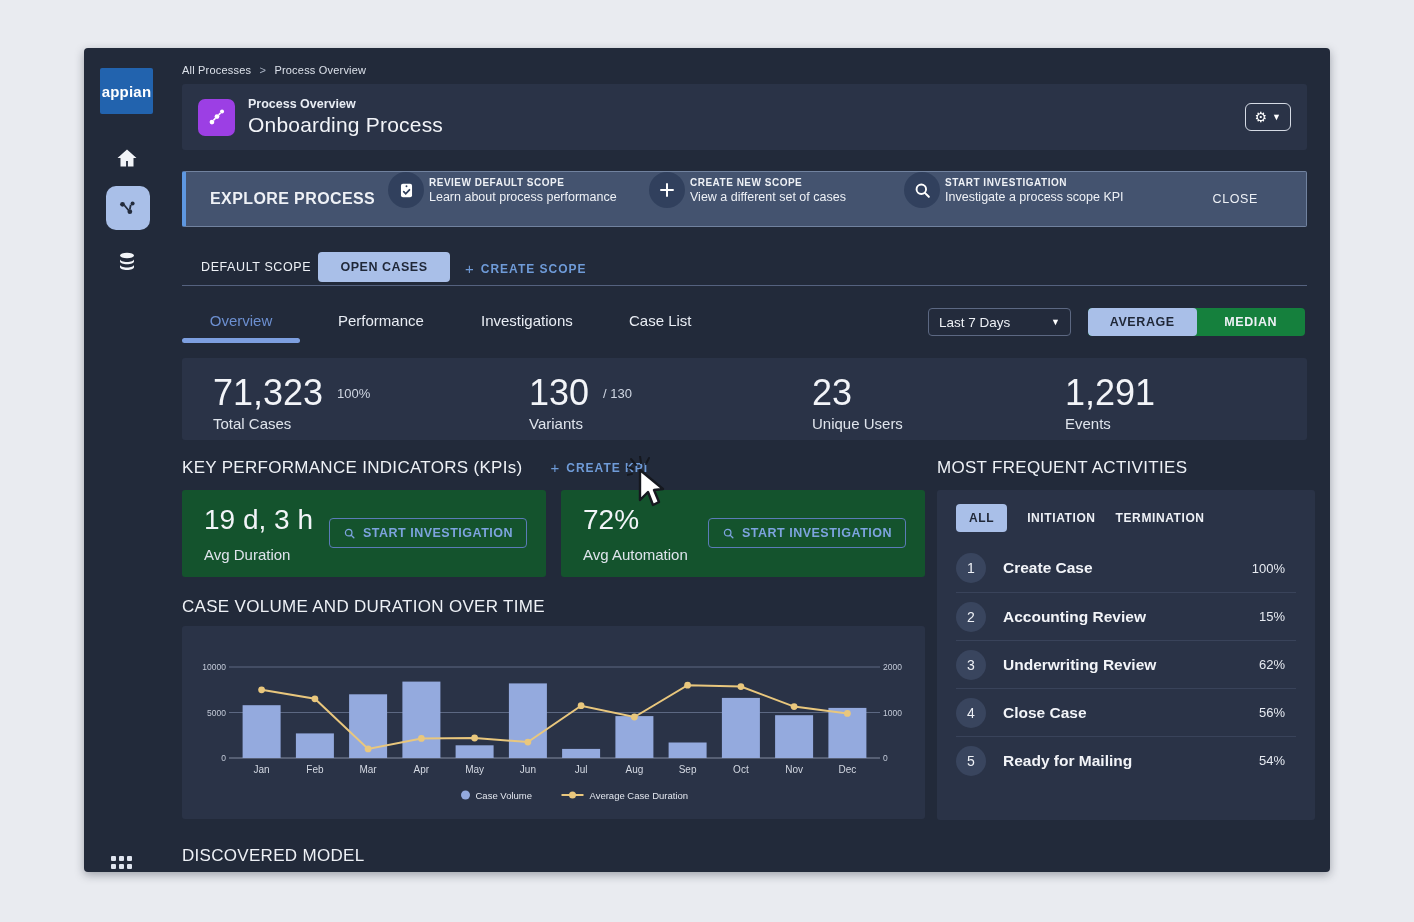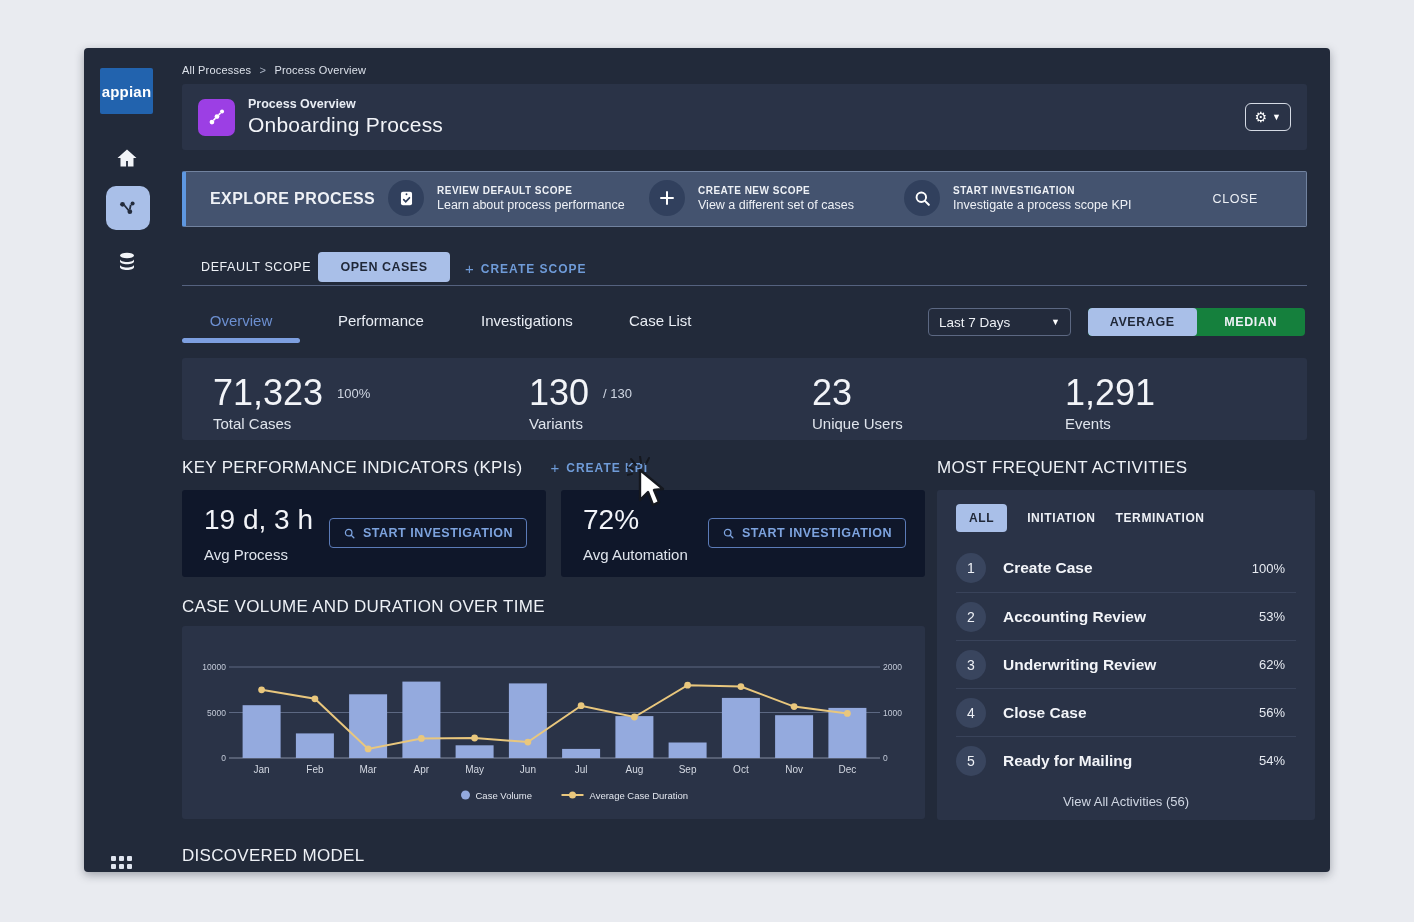--- a/index.html
+++ b/index.html
@@ -37,21 +37,21 @@
               align-items:center; justify-content:center; margin-right:13px; color:#fff; }
   .hdr-eyebrow { font-size:12.5px; font-weight:bold; color:#e9edf4; }
   .hdr-title { font-size:21px; color:#f2f4f8; margin-top:2px; letter-spacing:.2px; }
   .gear-btn { margin-left:auto; border:1px solid #d4dae4; border-radius:6px; height:28px; padding:0 9px;
               display:flex; align-items:center; gap:5px; color:#fff; font-size:14px; cursor:pointer; }
   .gear-btn .caret { font-size:9px; }
   
   .banner { position:absolute; left:98px; top:123px; width:1125px; height:56px; background:#44536f;
             border:1px solid #76890,; border:1px solid #71829f; border-left:4px solid #5e97e0; border-radius:2px; }
   .banner-title { position:absolute; left:24px; top:18px; font-size:16px; font-weight:bold; letter-spacing:.4px; }
-  .bitem { position:absolute; top:8px; display:flex; align-items:center; gap:13px;justify-content:space-between; }
+  .bitem { position:absolute; top:0; display:flex; align-items:center; gap:5px;justify-content:space-between; }
   .bitem .circ { width:36px; height:36px; border-radius:50%; background:#31405d; display:flex;
                  align-items:center; justify-content:center; color:#fff; }
   .bitem .t1 { font-size:10px; font-weight:bold; letter-spacing:.5px; }
   .bitem .t2 { font-size:12.5px; color:#eef1f6; margin-top:2px; }
   .banner-close { position:absolute; right:48px; top:20px; font-size:12.5px; letter-spacing:.6px; cursor:pointer; }
   
   .scope-row { position:absolute; left:98px; top:202px; width:1125px; height:36px;
                border-bottom:1px solid #55627f; }
   .scope-default { position:absolute; left:19px; top:10px; font-size:12.5px; letter-spacing:.6px; cursor:pointer; }
   .scope-pill { position:absolute; left:136px; top:2px; width:132px; height:30px; background:#a9bfe8;
@@ -81,21 +81,21 @@
   .stat .line { display:flex; align-items:center; gap:14px; }
   .stat .val { font-size:36px; color:#f2f4f8; }
   .stat .suf { font-size:13px; color:#cfd6e2; }
   .stat .lab { font-size:15px; color:#dfe4ec; margin-top:1px; }
   
   .sec-h { position:absolute; font-size:17px; color:#eef1f6; letter-spacing:.3px; }
   .create-kpi { font-size:12px; font-weight:bold; letter-spacing:1px; color:#6f9bd8; cursor:pointer;
                 display:inline-flex; align-items:center; gap:6px; margin-left:28px; }
   .create-kpi .plus { font-size:15px; font-weight:normal; }
   
-  .kpi-card { position:absolute; top:442px; width:364px; height:87px; background:#0f172a; border-radius:3px; }
+  .kpi-card { position:absolute; top:442px; width:364px; height:87px; background:#14532d; border-radius:3px; }
   .kpi-card .val { position:absolute; left:22px; top:14px; font-size:28px; color:#f2f4f8; }
   .kpi-card .lab { position:absolute; left:22px; top:56px; font-size:15px; color:#dfe4ec; }
   .inv-btn { position:absolute; right:19px; top:28px; height:30px; border:1px solid #5b7bb8; border-radius:4px;
              color:#7da3de; font-size:12.5px; font-weight:bold; letter-spacing:.5px; display:flex;
              align-items:center; gap:7px; padding:0 13px; cursor:pointer; background:transparent; }
   
   .act-panel { position:absolute; left:853px; top:442px; width:378px; height:330px; background:#2a3347; border-radius:3px; }
   .act-tabs { position:absolute; left:19px; top:14px; display:flex; align-items:center; gap:20px; }
   .act-tab { font-size:12px; font-weight:bold; letter-spacing:.6px; color:#eef1f6; cursor:pointer; }
   .act-tab.active { background:#a9bfe8; color:#1f2737; border-radius:4px; padding:7px 13px; }
@@ -289,21 +289,21 @@
       <line x1="14" y1="7" x2="13" y2="0"></line>
       <line x1="6" y1="13" x2="0" y2="11"></line>
       <line x1="19" y1="8" x2="22" y2="2"></line>
       <line x1="5" y1="18" x2="0" y2="19"></line>
     </g>
     <polygon points="13,14 13,44 21,36 26,49 32,46 27,34 36,33" fill="#ffffff" stroke="#15181f" stroke-width="2.4" stroke-linejoin="round"></polygon>
   </svg>
 
   <div class="kpi-card" style="left:98px">
     <div class="val">19 d, 3 h</div>
-    <div class="lab">Avg Process</div>
+    <div class="lab">Avg Duration</div>
     <button class="inv-btn">
       <svg width="13" height="13" viewBox="0 0 24 24">
         <circle cx="10.5" cy="10.5" r="6" stroke="#7da3de" stroke-width="2.4" fill="none"></circle>
         <path d="M15 15l5 5" stroke="#7da3de" stroke-width="2.6" stroke-linecap="round"></path>
       </svg>
       <span>START INVESTIGATION</span>
     </button>
   </div>
   <div class="kpi-card" style="left:477px">
     <div class="val">72%</div>
@@ -326,38 +326,37 @@
     </div>
 
     <div class="act-row" style="top:54px; border-top:none;">
       <div class="num">1</div>
       <div class="nm">Create Case</div>
       <div class="pct">100%</div>
     </div>
     <div class="act-row" style="top:102px">
       <div class="num">2</div>
       <div class="nm">Accounting Review</div>
-      <div class="pct">53%</div>
+      <div class="pct">15%</div>
     </div>
     <div class="act-row" style="top:150px">
       <div class="num">3</div>
       <div class="nm">Underwriting Review</div>
       <div class="pct">62%</div>
     </div>
     <div class="act-row" style="top:198px">
       <div class="num">4</div>
       <div class="nm">Close Case</div>
       <div class="pct">56%</div>
     </div>
     <div class="act-row" style="top:246px">
       <div class="num">5</div>
       <div class="nm">Ready for Mailing</div>
       <div class="pct">54%</div>
     </div>
-    <div class="act-footer">View All Activities (56)</div>
   </div>
 
   <div class="sec-h" style="left:98px; top:549px;">CASE VOLUME AND DURATION OVER TIME</div>
   <div class="chart-panel">
     <svg id="chart-svg" width="743" height="193" viewBox="0 0 743 193">
         <line x1="47" y1="132" x2="698" y2="132" stroke="#828ca1" stroke-width="1"></line>
         <text x="44" y="135" text-anchor="end" class="tick">0</text>
         <line x1="47" y1="86.5" x2="698" y2="86.5" stroke="#5c6882" stroke-width="1"></line>
         <text x="44" y="89.5" text-anchor="end" class="tick">5000</text>
         <line x1="47" y1="41" x2="698" y2="41" stroke="#5c6882" stroke-width="1"></line>

